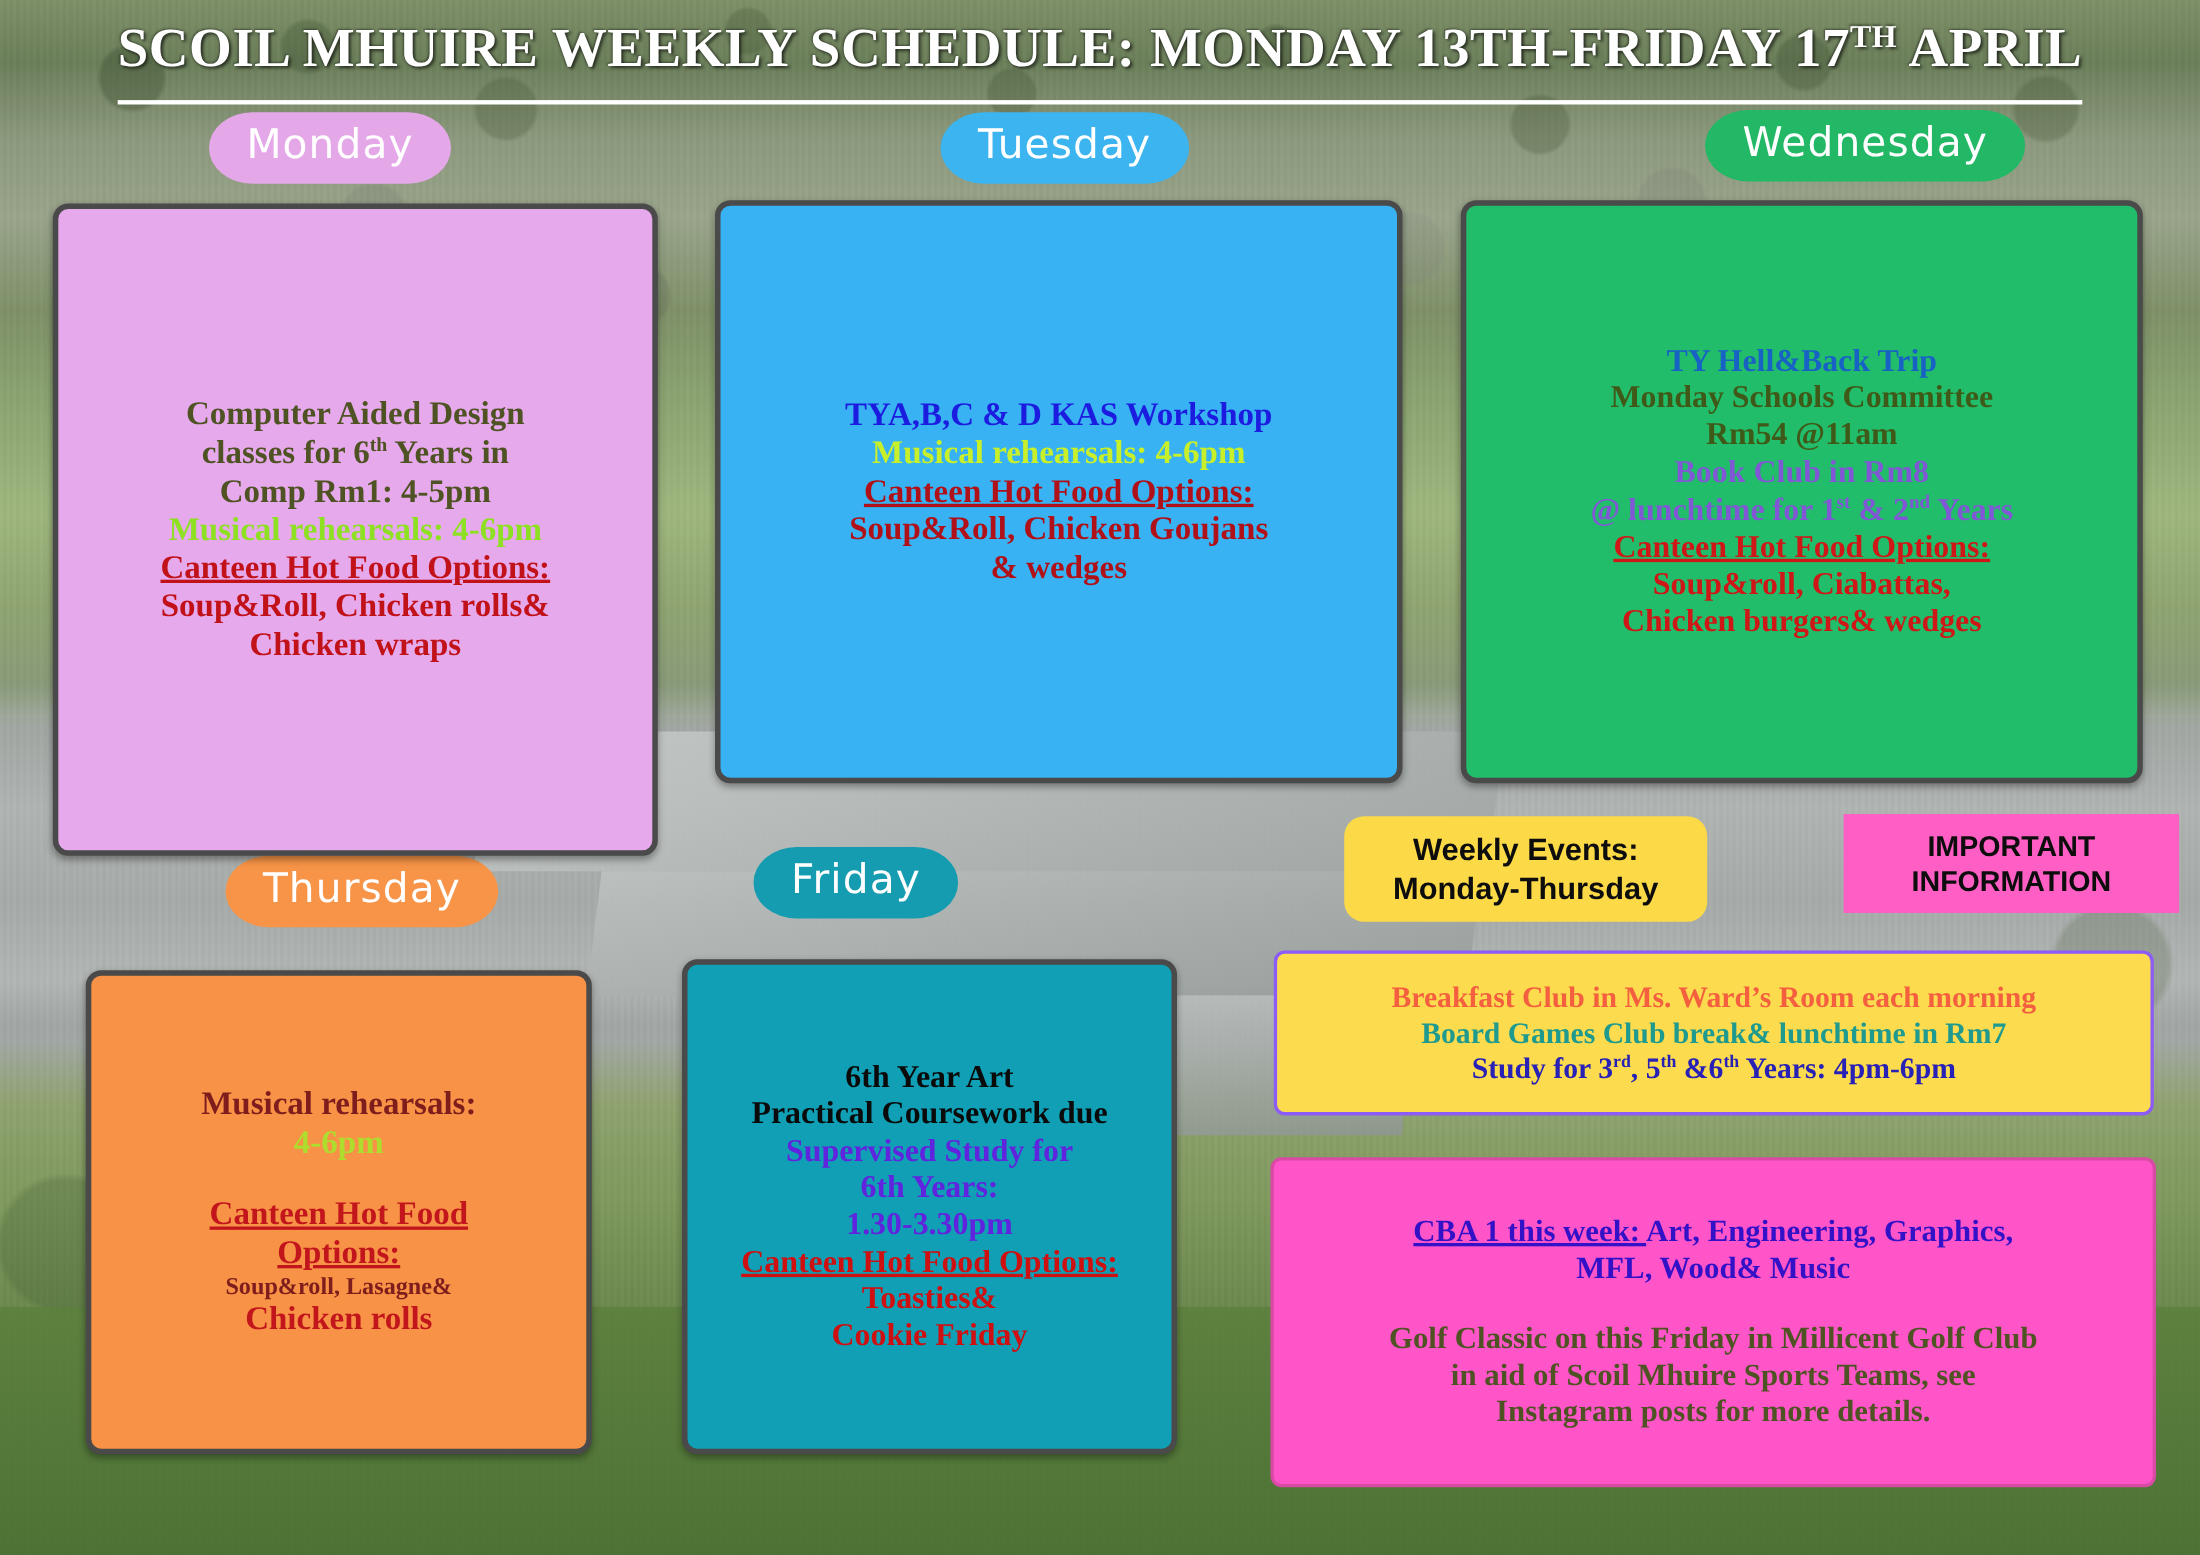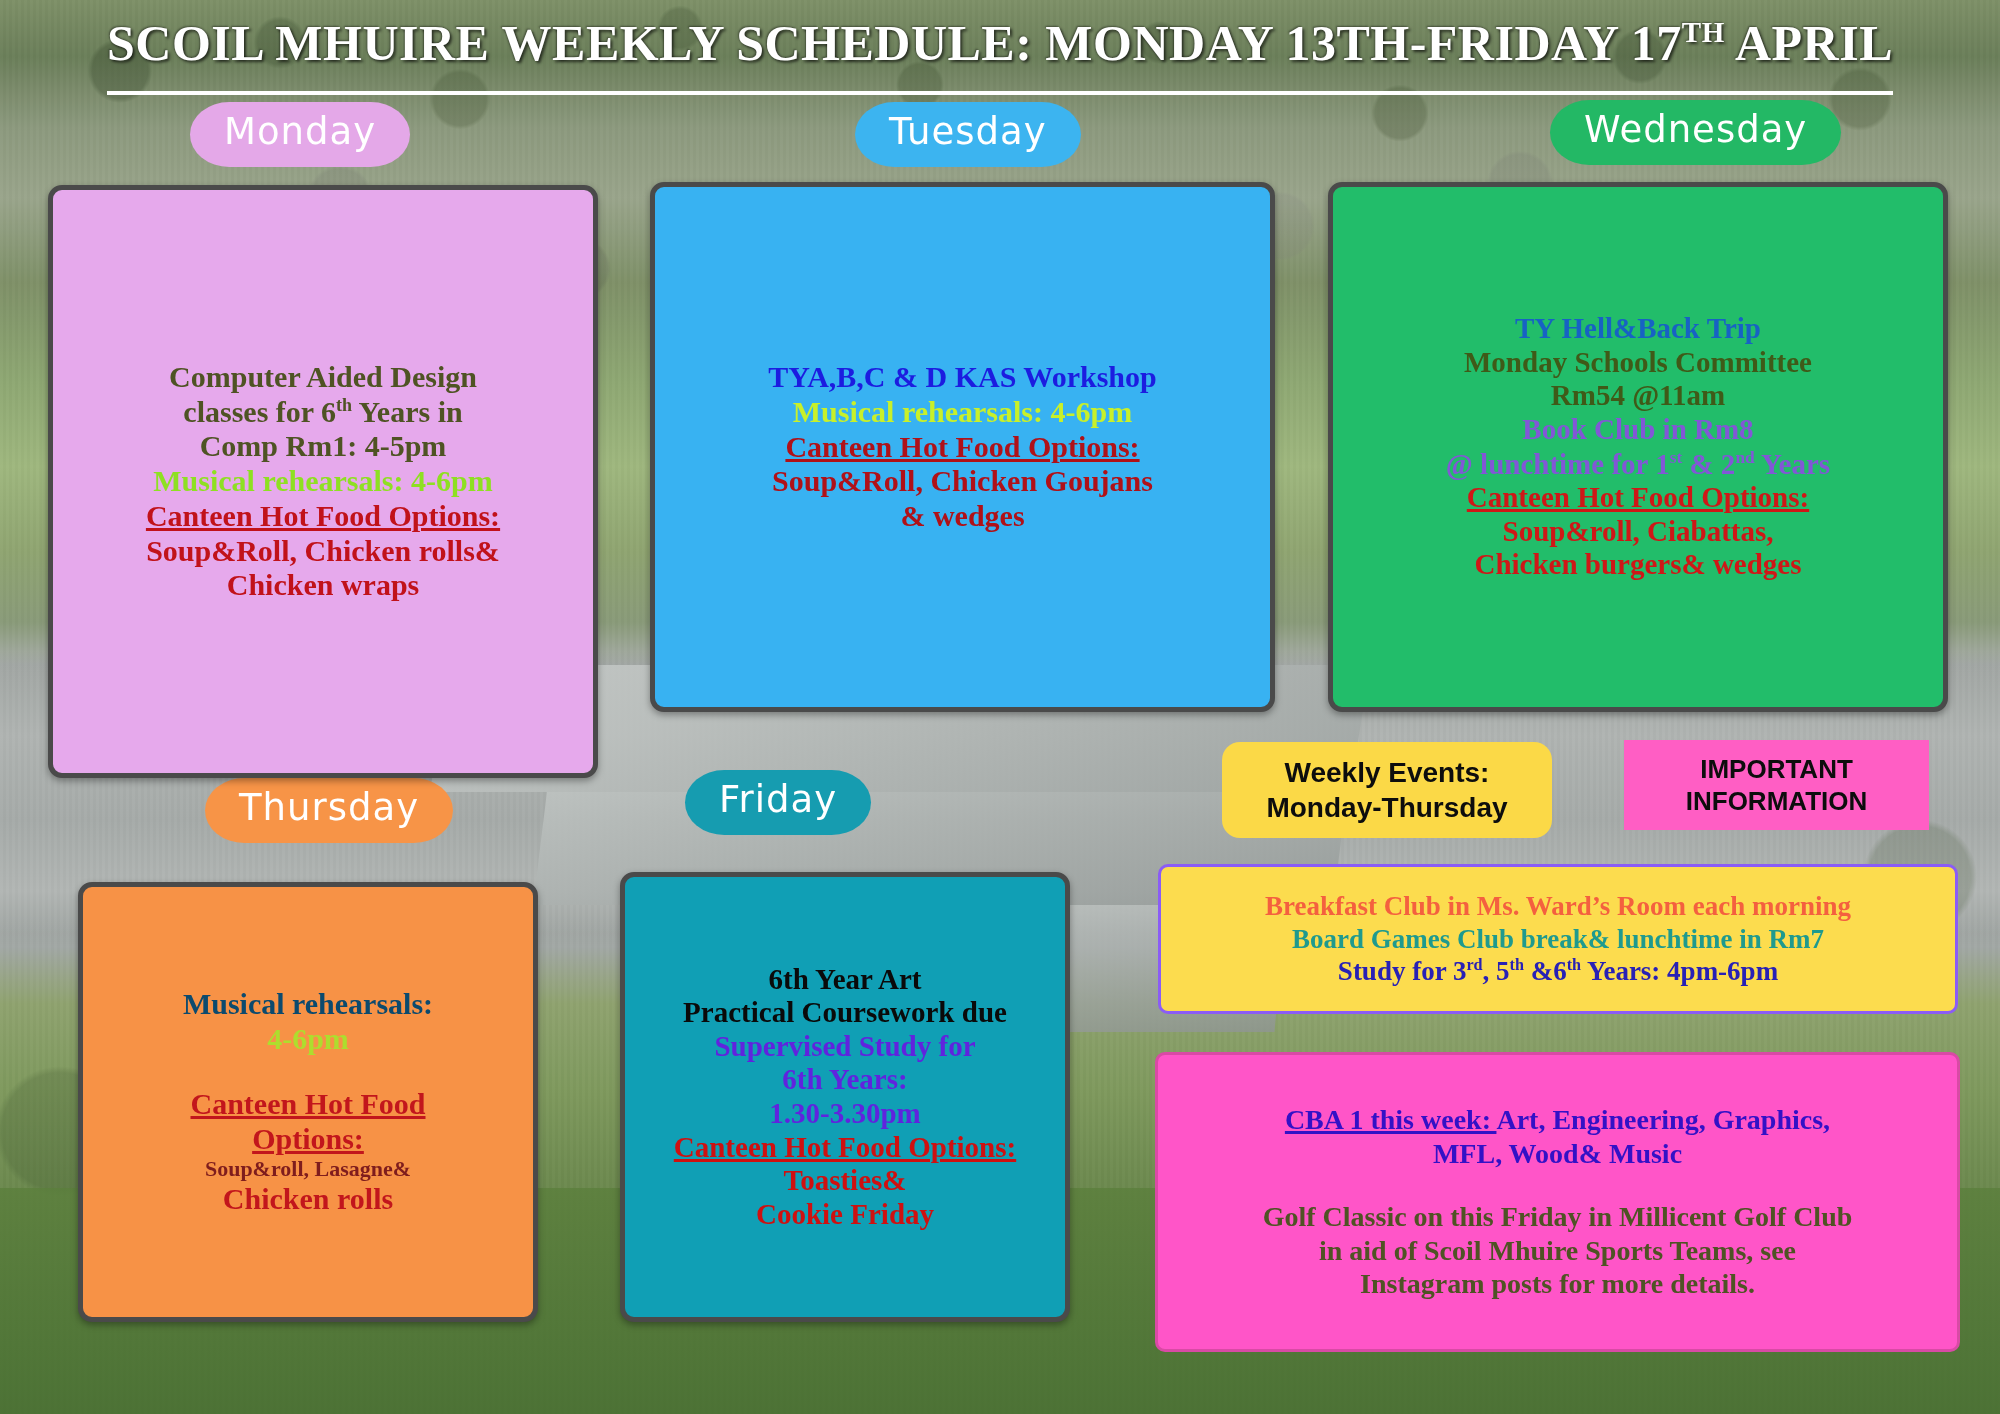--- a/index.html
+++ b/index.html
@@ -213,21 +213,21 @@
     <div class="ln" style="color: rgb(23, 98, 196); font-size: 29px;"><span>TY Hell&amp;Back Trip</span></div>
     <div class="ln" style="color: rgb(63, 90, 24); font-size: 29px;"><span>Monday Schools Committee</span></div>
     <div class="ln" style="color: rgb(63, 90, 24); font-size: 29px;"><span>Rm54 @11am</span></div>
     <div class="ln" style="color: rgb(130, 87, 214); font-size: 29px;"><span>Book Club in Rm8</span></div>
     <div class="ln" style="color: rgb(130, 87, 214); font-size: 29px;"><span>@ lunchtime for 1</span><sup>st</sup> &amp; 2<sup>nd</sup> Years</div>
     <div class="ln" style="color: rgb(207, 23, 23); font-size: 29px;"><span class="u-red" style="text-decoration-color: rgb(207, 23, 23);">Canteen Hot Food Options:</span></div>
     <div class="ln" style="color: rgb(207, 23, 23); font-size: 29px;"><span>Soup&amp;roll, Ciabattas,</span></div>
     <div class="ln" style="color: rgb(207, 23, 23); font-size: 29px;"><span>Chicken burgers&amp; wedges</span></div>
   </div>
 <div class="card" id="card-thursday" style="left: 78px; top: 882px; width: 460px; height: 440px; background: rgb(247, 146, 70);">
-    <div class="ln" style="color: #0c4a6e; font-size: 30px;"><span>Musical rehearsals:</span></div>
+    <div class="ln" style="color: #7f1d1d; font-size: 30px;"><span>Musical rehearsals:</span></div>
     <div class="ln" style="color: rgb(174, 221, 46); font-size: 30px;"><span>4-6pm</span></div>
     <div class="spacer"></div>
     <div class="ln" style="color: rgb(194, 22, 28); font-size: 30px;"><span class="u-red" style="text-decoration-color: rgb(194, 22, 28);">Canteen Hot Food</span></div>
     <div class="ln" style="color: rgb(194, 22, 28); font-size: 30px;"><span class="u-red" style="text-decoration-color: rgb(194, 22, 28);">Options: </span></div>
     <div class="ln" style="color: #7f1d1d; font-size: 22px;"><span>Soup&amp;roll, Lasagne&amp;</span></div>
     <div class="ln" style="color: rgb(194, 22, 28); font-size: 30px;"><span>Chicken rolls</span></div>
   </div>
 <div class="card" id="card-friday" style="left: 620px; top: 872px; width: 450px; height: 450px; background: rgb(16, 159, 181);">
     <div class="ln" style="color: rgb(10, 10, 10); font-size: 29px;"><span>6th Year Art</span></div>
     <div class="ln" style="color: rgb(10, 10, 10); font-size: 29px;"><span>Practical Coursework due</span></div>
@@ -242,21 +242,21 @@
 <div class="tagbox" id="tag-weekly" style="left: 1222px; top: 742px; width: 330px; height: 96px; background: rgb(251, 217, 71); border-radius: 18px; font-size: 28px;">
   <div>Weekly Events:</div>
   <div>Monday-Thursday</div>
 </div>
 <div class="panel" id="panel-weekly" style="left: 1158px; top: 864px; width: 800px; height: 150px; background: rgb(252, 220, 78);">
     <div class="ln" style="color: rgb(244, 96, 63); font-size: 27px;"><span>Breakfast Club in  Ms. Ward’s  Room  each morning</span></div>
     <div class="ln" style="color: rgb(31, 154, 142); font-size: 27px;"><span>Board Games Club break&amp; lunchtime in Rm7</span></div>
     <div class="ln" style="color: rgb(40, 33, 181); font-size: 27px;"><span>Study for 3</span><sup>rd</sup>, 5<sup>th</sup> &amp;6<sup>th</sup> Years: 4pm-6pm</div>
   </div>
 
-<div class="tagbox" id="tag-important" style="left: 1624px; top: 740px; width: 305px; height: 90px; background: rgb(255, 94, 196); font-size: 26px;">
+<div class="tagbox" id="tag-important" style="left: 1676px; top: 740px; width: 305px; height: 90px; background: rgb(255, 94, 196); font-size: 26px;">
   <div>IMPORTANT</div>
   <div>INFORMATION</div>
 </div>
 <div class="panel" id="panel-important" style="left: 1155px; top: 1052px; width: 805px; height: 300px; background: rgb(255, 85, 200); border-color: rgb(217, 74, 165);">
     <div class="ln" style="color: rgb(51, 17, 198); font-size: 28px;"><span class="u-red" style="text-decoration-color: rgb(51, 17, 198);">CBA 1 this week: </span> Art, Engineering, Graphics,</div>
     <div class="ln" style="color: rgb(51, 17, 198); font-size: 28px;"><span>MFL, Wood&amp; Music</span></div>
     <div class="spacer"></div>
     <div class="ln" style="color: rgb(79, 83, 36); font-size: 28px;"><span>Golf Classic on this Friday in Millicent Golf Club</span></div>
     <div class="ln" style="color: rgb(79, 83, 36); font-size: 28px;"><span>in aid of Scoil Mhuire Sports Teams, see</span></div>
     <div class="ln" style="color: rgb(79, 83, 36); font-size: 28px;"><span>Instagram posts for more details.</span></div>

